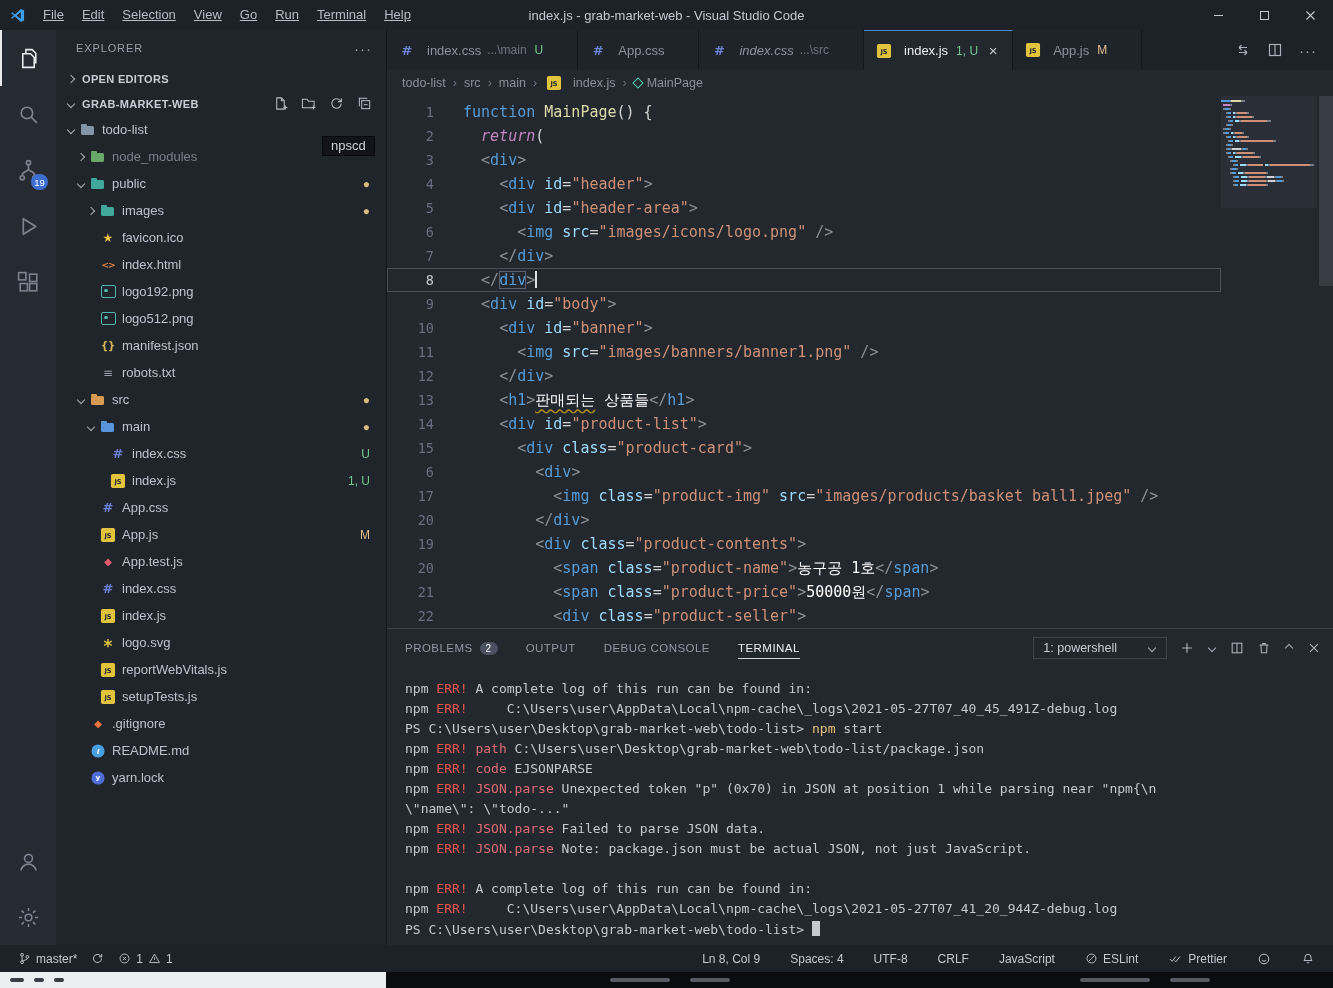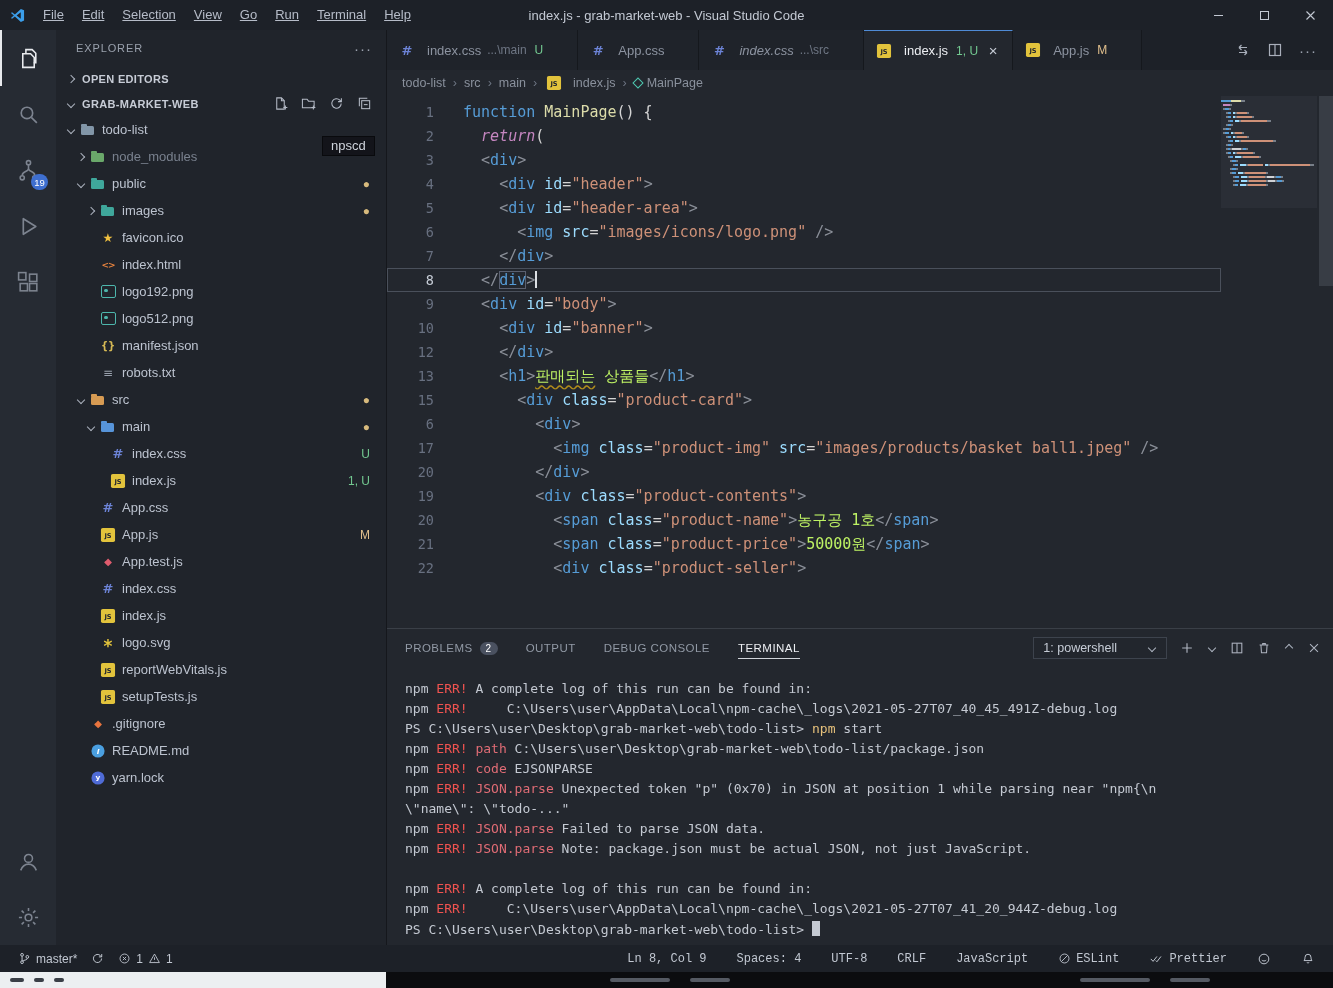--- a/index.html
+++ b/index.html
@@ -107,21 +107,21 @@
 .cl.cur{box-shadow:inset 0 0 0 1px #4a505b;}
 .cl.cur .ln{color:#c6ccd6;}
 .tok.k{color:#569cd6;}
 .tok.ctl{color:#c586c0;font-style:italic;}
 .tok.fn{color:#dcdcaa;}
 .tok.p{color:#d4d4d4;}
 .tok.br{color:#8a8f98;}
 .tok.tag{color:#569cd6;}
 .tok.attr{color:#9cdcfe;}
 .tok.str{color:#ce9178;}
-.tok.txt{color:#bef264;}
+.tok.txt{color:#ffffff;}
 .tok.sq{text-decoration:underline;text-decoration-style:wavy;text-decoration-color:#b08c1a;text-underline-offset:3px;}
 .tok.hlw{box-shadow:inset 0 0 0 1px #5a6070;}
 .caret{display:inline-block;width:1.6px;height:17px;background:#dcdfe4;position:relative;top:3px;}
 .minimap{position:absolute;top:4px;right:16px;width:96px;}
 .mm-line{height:4px;white-space:nowrap;overflow:hidden;font-size:0;}
 .mm-seg{display:inline-block;height:2.3px;vertical-align:top;}
 .mm-slider{position:absolute;top:0;right:16px;width:96px;height:112px;background:rgba(170,178,190,.06);}
 .scroll-thumb{position:absolute;top:0;right:0;width:14px;height:190px;background:rgba(120,128,140,.25);}
 
 
@@ -143,21 +143,21 @@
 .tt.t{color:#c4c9d2;}
 .tt.err{color:#ef5350;}
 .tt.key{color:#e06c75;}
 .tt.cmd{color:#e5c07b;}
 .tcursor{display:inline-block;width:8px;height:15px;background:#c4c9d2;position:relative;top:2px;}
 
 
 .statusbar{position:absolute;top:945px;left:0;width:1333px;height:27px;background:#1d2128;
  display:flex;align-items:center;font-size:12px;color:#c2c8d2;padding:0 12px;gap:2px;z-index:40;}
 .sb-item{display:flex;align-items:center;gap:5px;padding:0 6px;height:100%;cursor:pointer;white-space:nowrap;}
-.sb-right{margin-left:auto;display:flex;align-items:flex-end;gap:18px;font-family:Liberation Mono, monospace;}
+.sb-right{margin-left:auto;display:flex;align-items:flex-end;gap:18px;}
 
 
 .ghost{position:absolute;left:322px;top:136px;background:rgba(18,20,25,.92);border:1px solid rgba(0,0,0,.5);
  padding:1px 8px 2px;color:#ced3db;font-size:13px;z-index:60;}
 .bottom-strip{position:absolute;top:972px;left:0;width:1333px;height:16px;background:#0b0c0f;z-index:45;}
 .strip-white{position:absolute;left:0;top:0;width:386px;height:16px;background:#eceff1;}
 .strip-mark{position:absolute;top:6px;height:4px;background:#555a63;border-radius:2px;}
 .strip-mark.dark{background:#3a3f47;}
 </style>
 </head>
@@ -505,22 +505,24 @@
         <div class="cl"><span class="ln">1</span><span class="lc"><span class="tok k">function </span><span class="tok fn">MainPage</span><span class="tok p">() {</span></span></div>
         <div class="cl"><span class="ln">2</span><span class="lc"><span class="tok p">  </span><span class="tok ctl">return</span><span class="tok p">(</span></span></div>
         <div class="cl"><span class="ln">3</span><span class="lc"><span class="tok p">  </span><span class="tok br">&lt;</span><span class="tok tag">div</span><span class="tok br">&gt;</span></span></div>
         <div class="cl"><span class="ln">4</span><span class="lc"><span class="tok p">    </span><span class="tok br">&lt;</span><span class="tok tag">div</span><span class="tok p"> </span><span class="tok attr">id</span><span class="tok p">=</span><span class="tok str">"header"</span><span class="tok br">&gt;</span></span></div>
         <div class="cl"><span class="ln">5</span><span class="lc"><span class="tok p">    </span><span class="tok br">&lt;</span><span class="tok tag">div</span><span class="tok p"> </span><span class="tok attr">id</span><span class="tok p">=</span><span class="tok str">"header-area"</span><span class="tok br">&gt;</span></span></div>
         <div class="cl"><span class="ln">6</span><span class="lc"><span class="tok p">      </span><span class="tok br">&lt;</span><span class="tok tag">img</span><span class="tok p"> </span><span class="tok attr">src</span><span class="tok p">=</span><span class="tok str">"images/icons/logo.png"</span><span class="tok br"> /&gt;</span></span></div>
         <div class="cl"><span class="ln">7</span><span class="lc"><span class="tok p">    </span><span class="tok br">&lt;/</span><span class="tok tag">div</span><span class="tok br">&gt;</span></span></div>
         <div class="cl cur"><span class="ln">8</span><span class="lc"><span class="tok p">  </span><span class="tok br">&lt;/</span><span class="tok tag hlw">div</span><span class="tok br">&gt;</span><span class="caret"></span></span></div>
         <div class="cl"><span class="ln">9</span><span class="lc"><span class="tok p">  </span><span class="tok br">&lt;</span><span class="tok tag">div</span><span class="tok p"> </span><span class="tok attr">id</span><span class="tok p">=</span><span class="tok str">"body"</span><span class="tok br">&gt;</span></span></div>
         <div class="cl"><span class="ln">10</span><span class="lc"><span class="tok p">    </span><span class="tok br">&lt;</span><span class="tok tag">div</span><span class="tok p"> </span><span class="tok attr">id</span><span class="tok p">=</span><span class="tok str">"banner"</span><span class="tok br">&gt;</span></span></div>
+        <div class="cl"><span class="ln">11</span><span class="lc"><span class="tok p">      </span><span class="tok br">&lt;</span><span class="tok tag">img</span><span class="tok p"> </span><span class="tok attr">src</span><span class="tok p">=</span><span class="tok str">"images/banners/banner1.png"</span><span class="tok br"> /&gt;</span></span></div>
         <div class="cl"><span class="ln">12</span><span class="lc"><span class="tok p">    </span><span class="tok br">&lt;/</span><span class="tok tag">div</span><span class="tok br">&gt;</span></span></div>
         <div class="cl"><span class="ln">13</span><span class="lc"><span class="tok p">    </span><span class="tok br">&lt;</span><span class="tok tag">h1</span><span class="tok br">&gt;</span><span class="tok txt sq">판매되는</span><span class="tok txt"> 상품들</span><span class="tok br">&lt;/</span><span class="tok tag">h1</span><span class="tok br">&gt;</span></span></div>
+        <div class="cl"><span class="ln">14</span><span class="lc"><span class="tok p">    </span><span class="tok br">&lt;</span><span class="tok tag">div</span><span class="tok p"> </span><span class="tok attr">id</span><span class="tok p">=</span><span class="tok str">"product-list"</span><span class="tok br">&gt;</span></span></div>
         <div class="cl"><span class="ln">15</span><span class="lc"><span class="tok p">      </span><span class="tok br">&lt;</span><span class="tok tag">div</span><span class="tok p"> </span><span class="tok attr">class</span><span class="tok p">=</span><span class="tok str">"product-card"</span><span class="tok br">&gt;</span></span></div>
         <div class="cl"><span class="ln">6</span><span class="lc"><span class="tok p">        </span><span class="tok br">&lt;</span><span class="tok tag">div</span><span class="tok br">&gt;</span></span></div>
         <div class="cl"><span class="ln">17</span><span class="lc"><span class="tok p">          </span><span class="tok br">&lt;</span><span class="tok tag">img</span><span class="tok p"> </span><span class="tok attr">class</span><span class="tok p">=</span><span class="tok str">"product-img"</span><span class="tok p"> </span><span class="tok attr">src</span><span class="tok p">=</span><span class="tok str">"images/products/basket ball1.jpeg"</span><span class="tok br"> /&gt;</span></span></div>
         <div class="cl"><span class="ln">20</span><span class="lc"><span class="tok p">        </span><span class="tok br">&lt;/</span><span class="tok tag">div</span><span class="tok br">&gt;</span></span></div>
         <div class="cl"><span class="ln">19</span><span class="lc"><span class="tok p">        </span><span class="tok br">&lt;</span><span class="tok tag">div</span><span class="tok p"> </span><span class="tok attr">class</span><span class="tok p">=</span><span class="tok str">"product-contents"</span><span class="tok br">&gt;</span></span></div>
         <div class="cl"><span class="ln">20</span><span class="lc"><span class="tok p">          </span><span class="tok br">&lt;</span><span class="tok tag">span</span><span class="tok p"> </span><span class="tok attr">class</span><span class="tok p">=</span><span class="tok str">"product-name"</span><span class="tok br">&gt;</span><span class="tok txt">농구공 1호</span><span class="tok br">&lt;/</span><span class="tok tag">span</span><span class="tok br">&gt;</span></span></div>
         <div class="cl"><span class="ln">21</span><span class="lc"><span class="tok p">          </span><span class="tok br">&lt;</span><span class="tok tag">span</span><span class="tok p"> </span><span class="tok attr">class</span><span class="tok p">=</span><span class="tok str">"product-price"</span><span class="tok br">&gt;</span><span class="tok txt">50000원</span><span class="tok br">&lt;/</span><span class="tok tag">span</span><span class="tok br">&gt;</span></span></div>
         <div class="cl"><span class="ln">22</span><span class="lc"><span class="tok p">          </span><span class="tok br">&lt;</span><span class="tok tag">div</span><span class="tok p"> </span><span class="tok attr">class</span><span class="tok p">=</span><span class="tok str">"product-seller"</span><span class="tok br">&gt;</span></span></div>
       </div>
     <div class="minimap">

